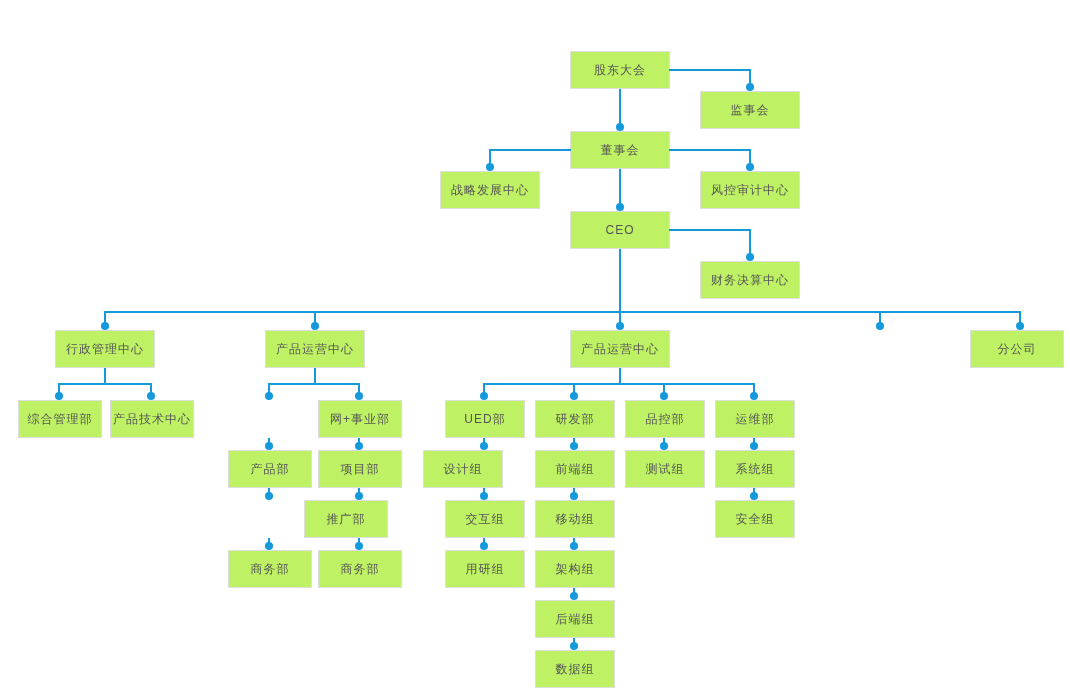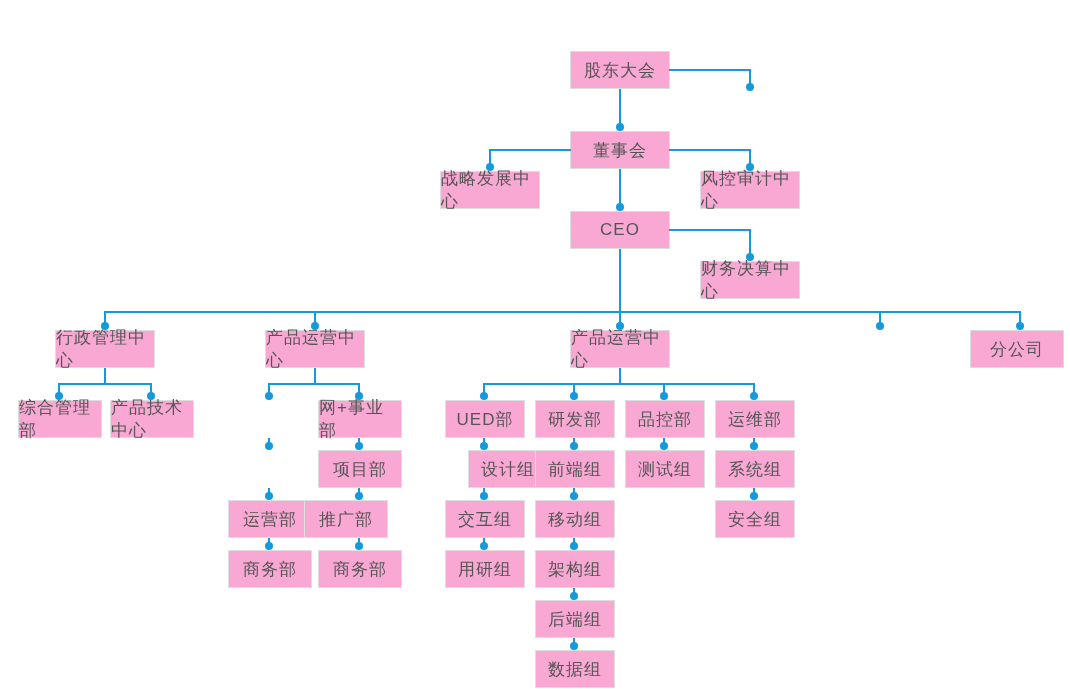--- a/index.html
+++ b/index.html
@@ -1,57 +1,58 @@
 <!DOCTYPE html>
 <html><head>
 <meta charset="utf-8">
 <style>
   html,body{margin:0;padding:0;background:#ffffff;}
   #stage{
     position:relative;width:1070px;height:689px;background:#ffffff;overflow:hidden;
     font-family:"Liberation Sans","DejaVu Sans",sans-serif;
   }
   .node{
-    position:absolute;height:36px;background:#f9a8d4;border:1px solid #dedede;
+    position:absolute;height:36px;background:#bef264;border:1px solid #dedede;
     display:flex;align-items:center;justify-content:center;
-    font-size:17px;color:#555555;letter-spacing:1px;box-sizing:content-box;
+    font-size:12px;color:#555555;letter-spacing:1px;box-sizing:content-box;
   }
   .hl{position:absolute;height:2px;background:#1499db;}
   .vl{position:absolute;width:2px;background:#1499db;}
   .dot{position:absolute;width:8px;height:8px;border-radius:50%;background:#1499db;}
 </style>
 </head>
 <body>
 
 <div id="stage">
 
   <div class="node" style="left:570px;top:51px;width:98px">股东大会</div>
+  <div class="node" style="left:700px;top:91px;width:98px">监事会</div>
   <div class="node" style="left:570px;top:131px;width:98px">董事会</div>
   <div class="node" style="left:440px;top:171px;width:98px">战略发展中心</div>
   <div class="node" style="left:700px;top:171px;width:98px">风控审计中心</div>
   <div class="node" style="left:570px;top:211px;width:98px">CEO</div>
   <div class="node" style="left:700px;top:261px;width:98px">财务决算中心</div>
 
   <div class="node" style="left:55px;top:330px;width:98px">行政管理中心</div>
   <div class="node" style="left:265px;top:330px;width:98px">产品运营中心</div>
   <div class="node" style="left:570px;top:330px;width:98px">产品运营中心</div>
   <div class="node" style="left:970px;top:330px;width:92px">分公司</div>
 
   <div class="node" style="left:18px;top:400px;width:82px">综合管理部</div>
   <div class="node" style="left:110px;top:400px;width:82px">产品技术中心</div>
 
-  <div class="node" style="left:228px;top:500px;width:82px">运营部</div>
+  <div class="node" style="left:228px;top:450px;width:82px">产品部</div>
   <div class="node" style="left:228px;top:550px;width:82px">商务部</div>
   <div class="node" style="left:318px;top:400px;width:82px">网+事业部</div>
   <div class="node" style="left:318px;top:450px;width:82px">项目部</div>
   <div class="node" style="left:304px;top:500px;width:82px">推广部</div>
   <div class="node" style="left:318px;top:550px;width:82px">商务部</div>
 
   <div class="node" style="left:445px;top:400px;width:78px">UED部</div>
-  <div class="node" style="left:468px;top:450px;width:78px">设计组</div>
+  <div class="node" style="left:423px;top:450px;width:78px">设计组</div>
   <div class="node" style="left:445px;top:500px;width:78px">交互组</div>
   <div class="node" style="left:445px;top:550px;width:78px">用研组</div>
   <div class="node" style="left:535px;top:400px;width:78px">研发部</div>
   <div class="node" style="left:535px;top:500px;width:78px">移动组</div>
   <div class="node" style="left:535px;top:450px;width:78px">前端组</div>
   <div class="node" style="left:535px;top:550px;width:78px">架构组</div>
   <div class="node" style="left:535px;top:600px;width:78px">后端组</div>
   <div class="node" style="left:535px;top:650px;width:78px">数据组</div>
   <div class="node" style="left:625px;top:400px;width:78px">品控部</div>
   <div class="node" style="left:625px;top:450px;width:78px">测试组</div>

